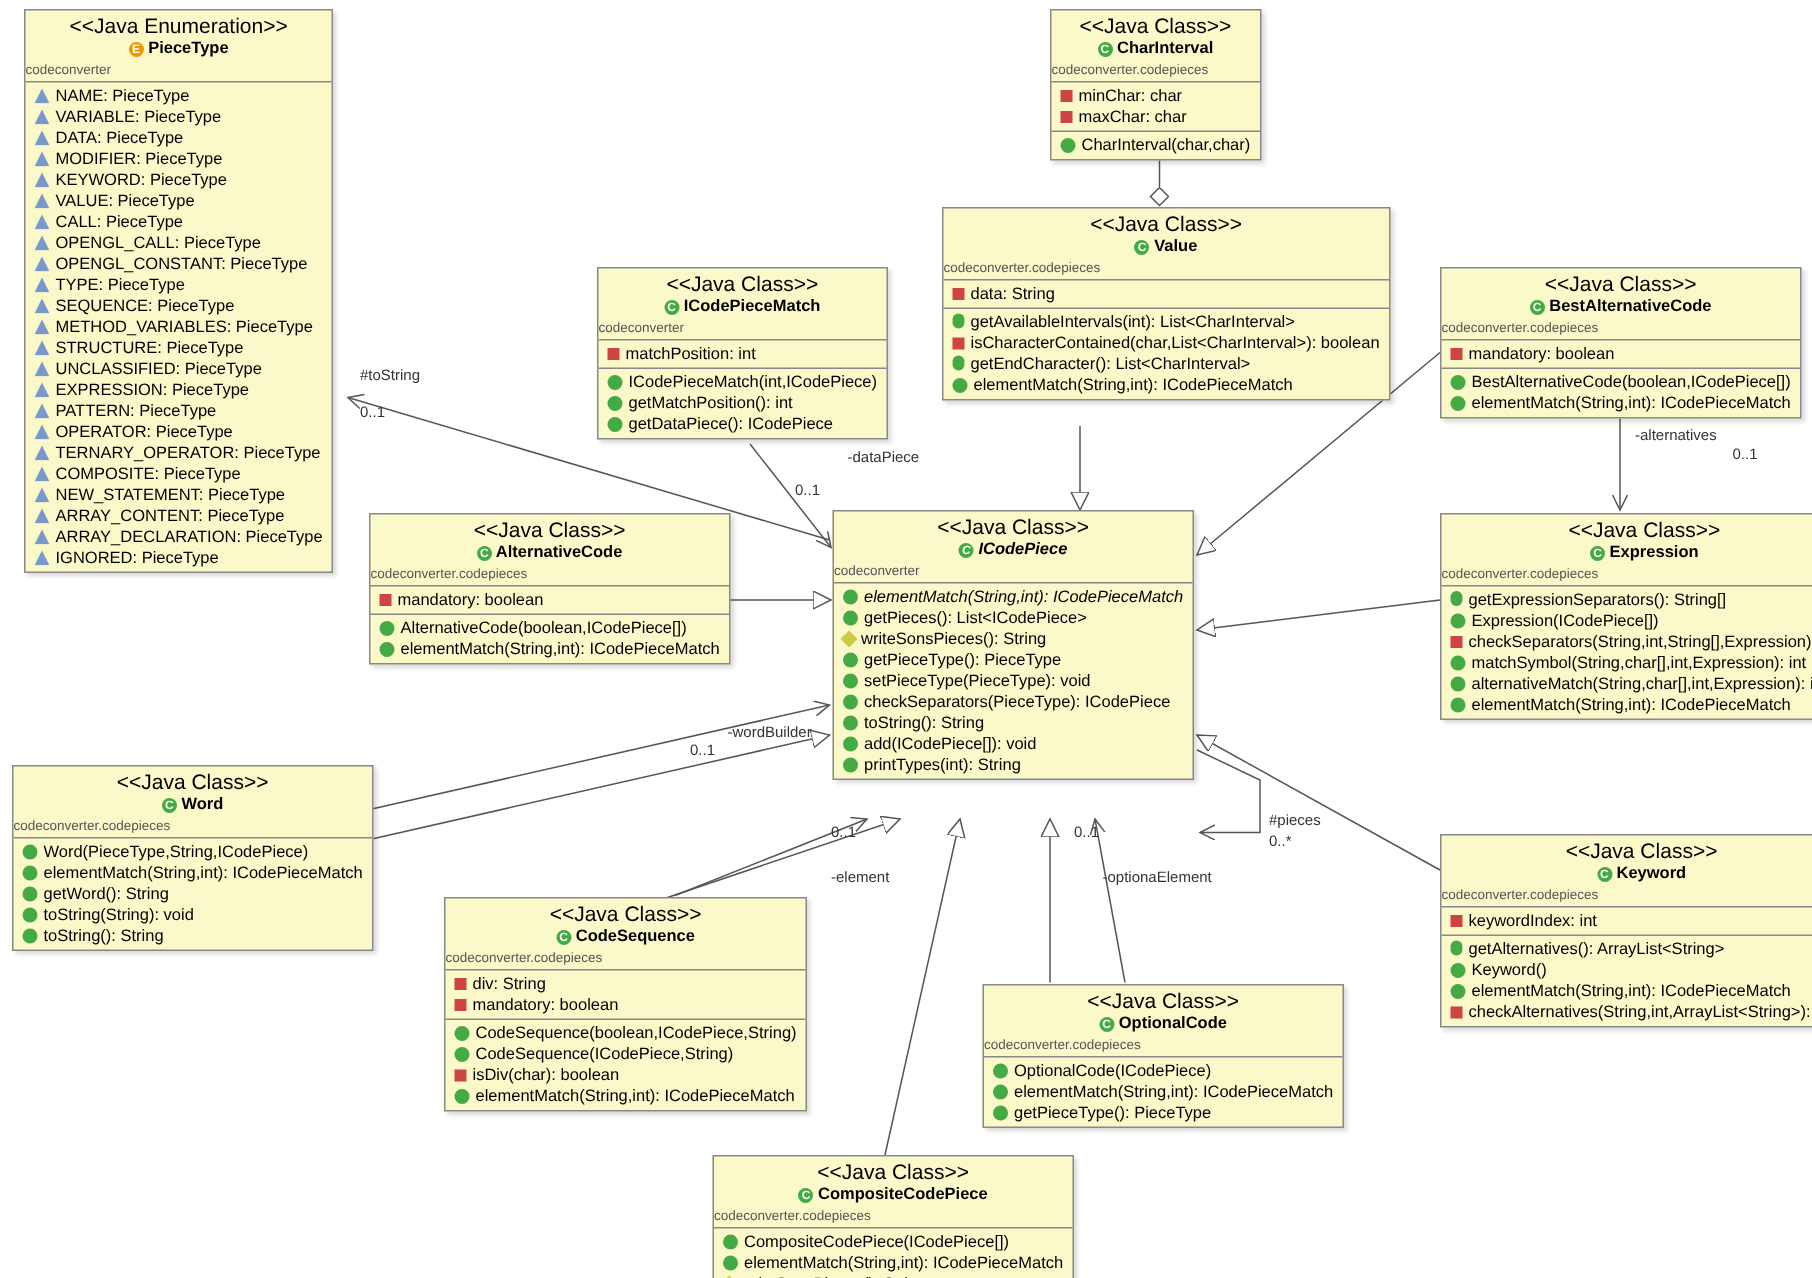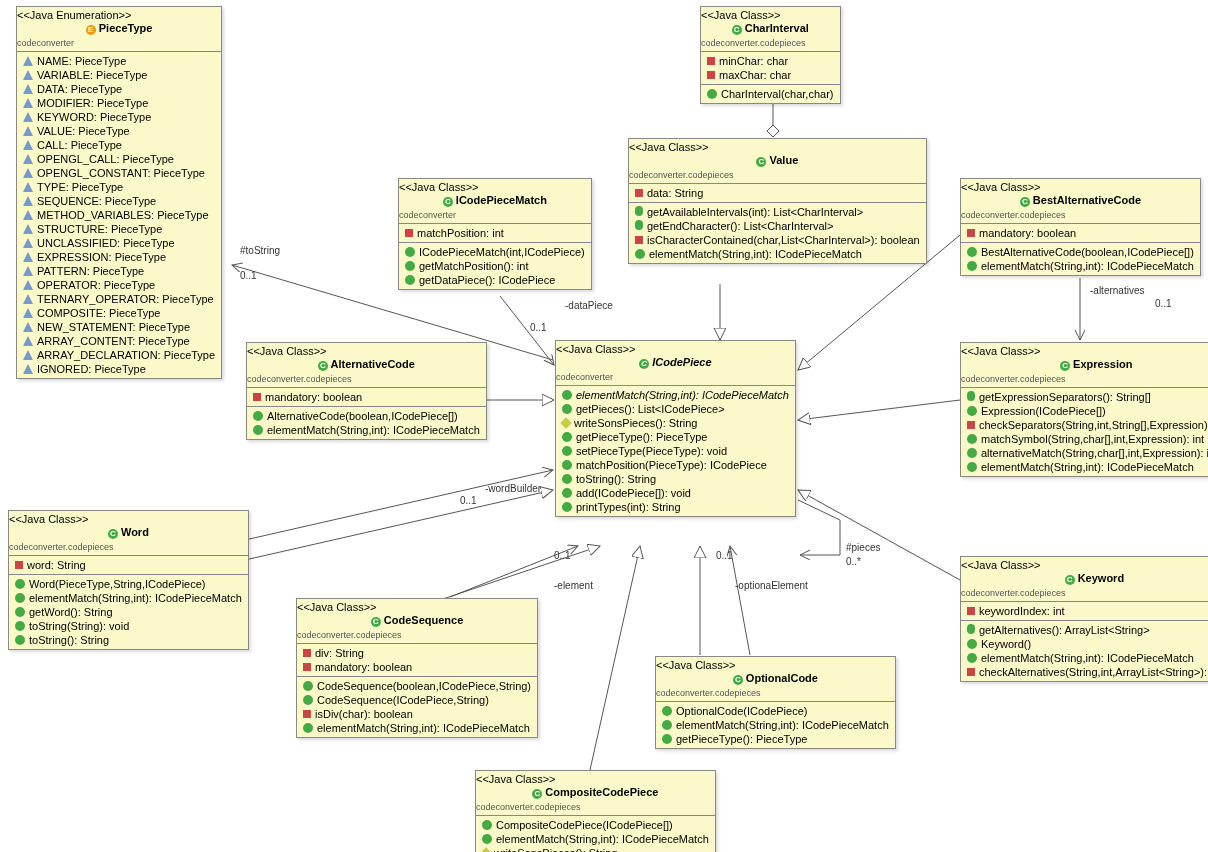--- a/index.html
+++ b/index.html
@@ -1,17 +1,17 @@
 <!DOCTYPE html>
 <html><head>
 <meta charset="utf-8">
 <style>
 body{margin:0;background:#fff;font-family:Arial,sans-serif;font-size:11px;position:relative;width:1208px;height:852px}
 .class-box{position:absolute;background:#fbf8c9;border:1px solid #888;box-shadow:2px 2px 3px rgba(0,0,0,0.15)}
-.stereotype{text-align:left;font-size:11px;padding-top:2px}
+.stereotype{text-align:center;font-size:14px;padding-top:2px}
 .class-name{text-align:center;font-weight:bold;padding:1px 13px 3px}
 .class-pkg{font-size:9px;color:#555;padding-bottom:3px;border-bottom:1px solid #888}
 .compartment{border-bottom:1px solid #888;padding:2px 0}
 .compartment:last-child{border-bottom:none}
 .member{padding:1px 6px;white-space:nowrap;display:flex;align-items:center;gap:4px}
 .icon{width:10px;height:10px;display:inline-block;flex-shrink:0}
 .i-tri{background:linear-gradient(to bottom,#5aa 50%,#fff 50%);clip-path:polygon(50% 0,100% 100%,0 100%);background:#79c}
 .i-green-circle{border-radius:50%;background:#4a4}
 .i-red-sq{background:#c44;width:8px;height:8px}
 .i-yel-dia{background:#cc4;transform:rotate(45deg);width:8px;height:8px}
@@ -228,28 +228,28 @@
           <span class="icon i-red-sq"></span>
           <span>data: String</span>
         </div>
       </div>
       <div class="compartment">
         <div class="member">
           <span class="icon i-sc"></span>
           <span>getAvailableIntervals(int): List&lt;CharInterval&gt;</span>
         </div>
         <div class="member">
+          <span class="icon i-red-sq"></span>
+          <span>isCharacterContained(char,List&lt;CharInterval&gt;): boolean</span>
+        </div>
+        <div class="member">
           <span class="icon i-sc"></span>
           <span>getEndCharacter(): List&lt;CharInterval&gt;</span>
         </div>
         <div class="member">
-          <span class="icon i-red-sq"></span>
-          <span>isCharacterContained(char,List&lt;CharInterval&gt;): boolean</span>
-        </div>
-        <div class="member">
           <span class="icon i-green-circle"></span>
           <span>elementMatch(String,int): ICodePieceMatch</span>
         </div>
       </div>
     </div>
     <div class="class-box" style="left: 960px; top: 178px;">
       <div class="stereotype">&lt;&lt;Java Class&gt;&gt;</div>
       <div class="class-name"><span class="icon i-c">C</span> BestAlternativeCode</div>
       <div class="class-pkg">codeconverter.codepieces</div>
       <div class="compartment">
@@ -310,21 +310,21 @@
         <div class="member">
           <span class="icon i-green-circle"></span>
           <span>getPieceType(): PieceType</span>
         </div>
         <div class="member">
           <span class="icon i-green-circle"></span>
           <span>setPieceType(PieceType): void</span>
         </div>
         <div class="member">
           <span class="icon i-green-circle"></span>
-          <span>matchPosition(PieceType): ICodePiece</span>
+          <span>checkSeparators(PieceType): ICodePiece</span>
         </div>
         <div class="member">
           <span class="icon i-green-circle"></span>
           <span>toString(): String</span>
         </div>
         <div class="member">
           <span class="icon i-green-circle"></span>
           <span>add(ICodePiece[]): void</span>
         </div>
         <div class="member">
@@ -361,26 +361,20 @@
         <div class="member">
           <span class="icon i-green-circle"></span>
           <span>elementMatch(String,int): ICodePieceMatch</span>
         </div>
       </div>
     </div>
     <div class="class-box" style="left: 8px; top: 510px;">
       <div class="stereotype">&lt;&lt;Java Class&gt;&gt;</div>
       <div class="class-name"><span class="icon i-c">C</span> Word</div>
       <div class="class-pkg">codeconverter.codepieces</div>
-      <div class="compartment">
-        <div class="member">
-          <span class="icon i-red-sq"></span>
-          <span>word: String</span>
-        </div>
-      </div>
       <div class="compartment">
         <div class="member">
           <span class="icon i-green-circle"></span>
           <span>Word(PieceType,String,ICodePiece)</span>
         </div>
         <div class="member">
           <span class="icon i-green-circle"></span>
           <span>elementMatch(String,int): ICodePieceMatch</span>
         </div>
         <div class="member">

